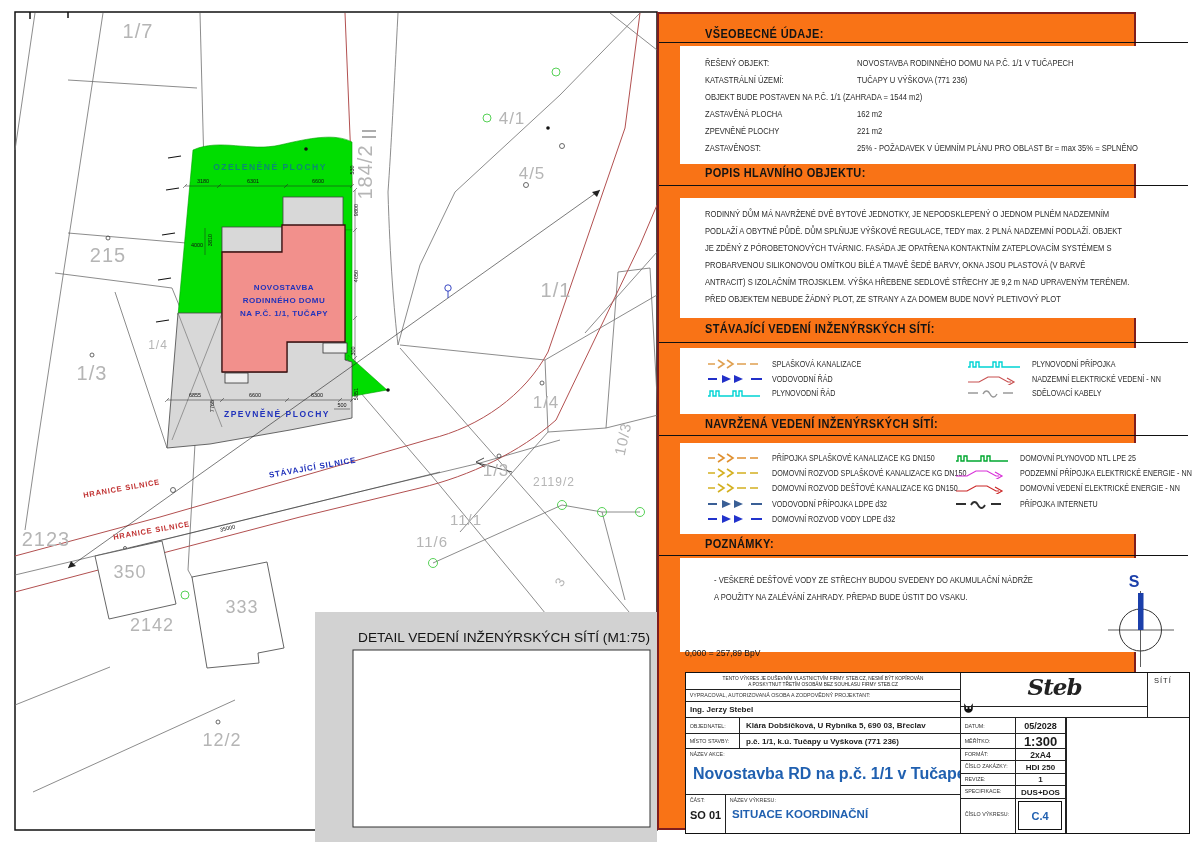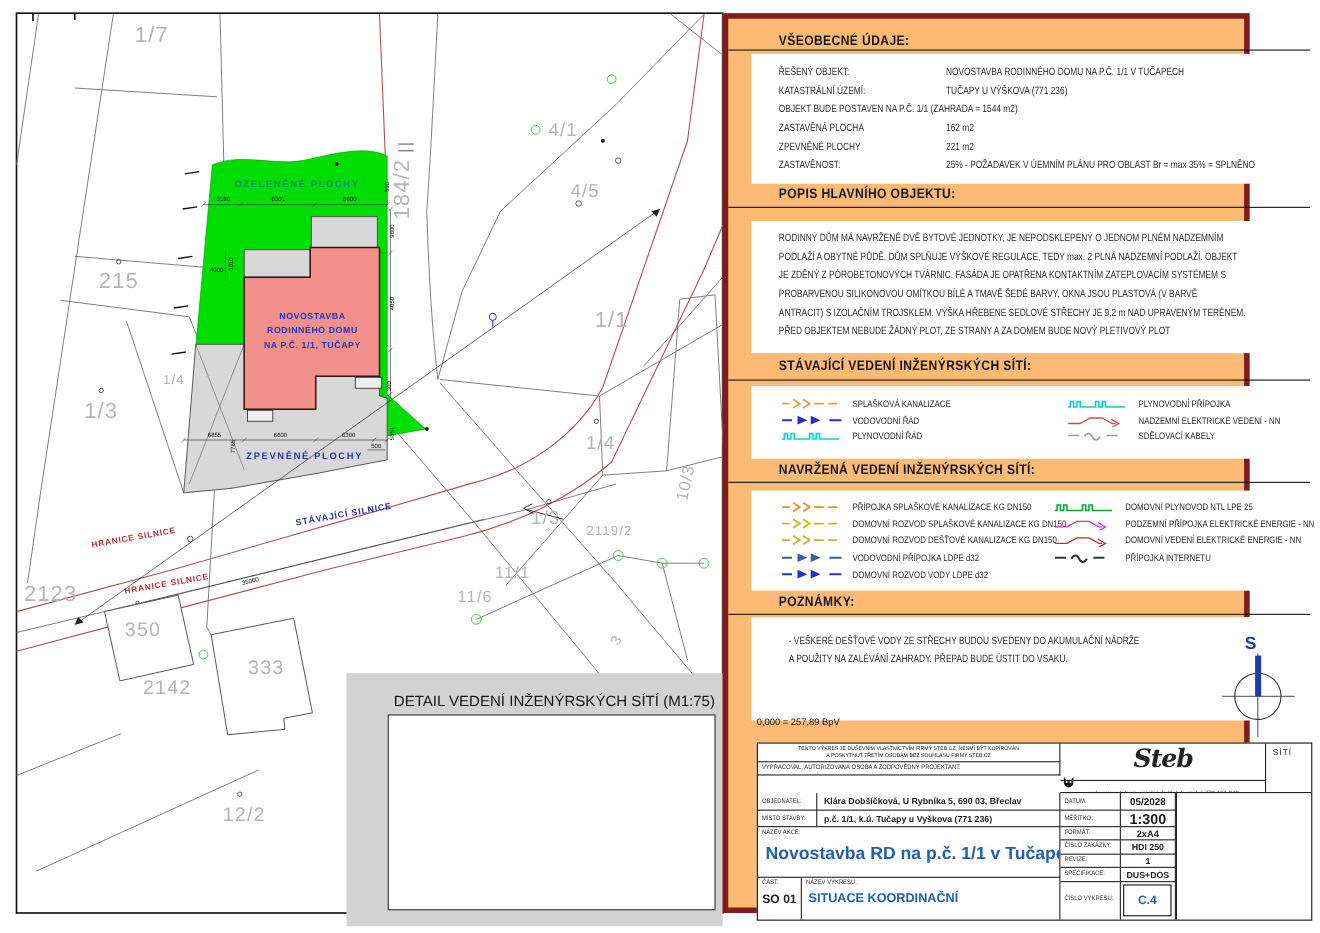--- a/index.html
+++ b/index.html
@@ -2,21 +2,21 @@
 <html><head>
 <meta charset="utf-8">
 <style>
   html,body{margin:0;padding:0;background:#fff;width:1200px;height:848px;overflow:hidden;
     font-family:"Liberation Sans",sans-serif;color:#222;}
   #page{position:relative;width:1200px;height:848px;}
   svg{display:block;}
   #map-svg{position:absolute;left:0;top:0;}
   
   #panel{position:absolute;left:657px;top:12px;width:479px;height:818px;
-    background:#fdba74;border:5px solid #7f1d1d;box-sizing:border-box;}
+    background:#f97316;border:2px solid #7f1d1d;box-sizing:border-box;}
   .hline{position:absolute;left:0;width:529px;height:0;border-top:1px solid #111;}
   .phead{position:absolute;left:46px;font-size:12.5px;font-weight:bold;white-space:nowrap;
     transform:scaleX(.88);transform-origin:0 0;letter-spacing:.4px;color:#141414;}
   .wbox{position:absolute;background:#fff;}
   .cond{white-space:nowrap;transform:scaleX(.8);transform-origin:0 0;font-size:9.5px;color:#2b2b2b;}
   .gl{position:absolute;}
   .lrow{position:absolute;height:13px;}
   .llab{position:absolute;top:1px;font-size:8.5px;white-space:nowrap;transform:scaleX(.84);
     transform-origin:0 0;color:#2b2b2b;}
   .lsym{position:absolute;top:0;}
@@ -371,20 +371,23 @@
   <div id="elev">0,000 = 257,89 BpV</div>
 
   <div id="tblock">
     <div class="tb br bb" style="left:0;top:0;width:275px;height:17px;text-align:center">
       <div style="font-size:5px;transform:scaleX(.95);transform-origin:50% 0;margin-top:2px">TENTO VÝKRES JE DUŠEVNÍM VLASTNICTVÍM FIRMY STEB.CZ, NESMÍ BÝT KOPÍROVÁN</div>
       <div style="font-size:5px;transform:scaleX(.95);transform-origin:50% 0">A POSKYTNUT TŘETÍM OSOBÁM BEZ SOUHLASU FIRMY STEB.CZ</div>
     </div>
     <div class="tb br bb" style="left:0;top:17px;width:275px;height:12px">
       <div class="tlab">VYPRACOVAL, AUTORIZOVANÁ OSOBA A ZODPOVĚDNÝ PROJEKTANT:</div>
     </div>
+    <div class="tb br bb" style="left:0;top:29px;width:275px;height:16px">
+      <div class="tval" style="padding:3px 0 0 4px">Ing. Jerzy Stebel</div>
+    </div>
     <div class="tb br bb" style="left:0;top:45px;width:54px;height:16px">
       <div class="tlab" style="padding-top:5px">OBJEDNATEL:</div>
     </div>
     <div class="tb br bb" style="left:54px;top:45px;width:221px;height:16px">
       <div class="tval" style="padding:3px 0 0 6px">Klára Dobšíčková, U Rybníka 5, 690 03, Břeclav</div>
     </div>
     <div class="tb br bb" style="left:0;top:61px;width:54px;height:15px">
       <div class="tlab" style="padding-top:4px">MÍSTO STAVBY:</div>
     </div>
     <div class="tb br bb" style="left:54px;top:61px;width:221px;height:15px">

